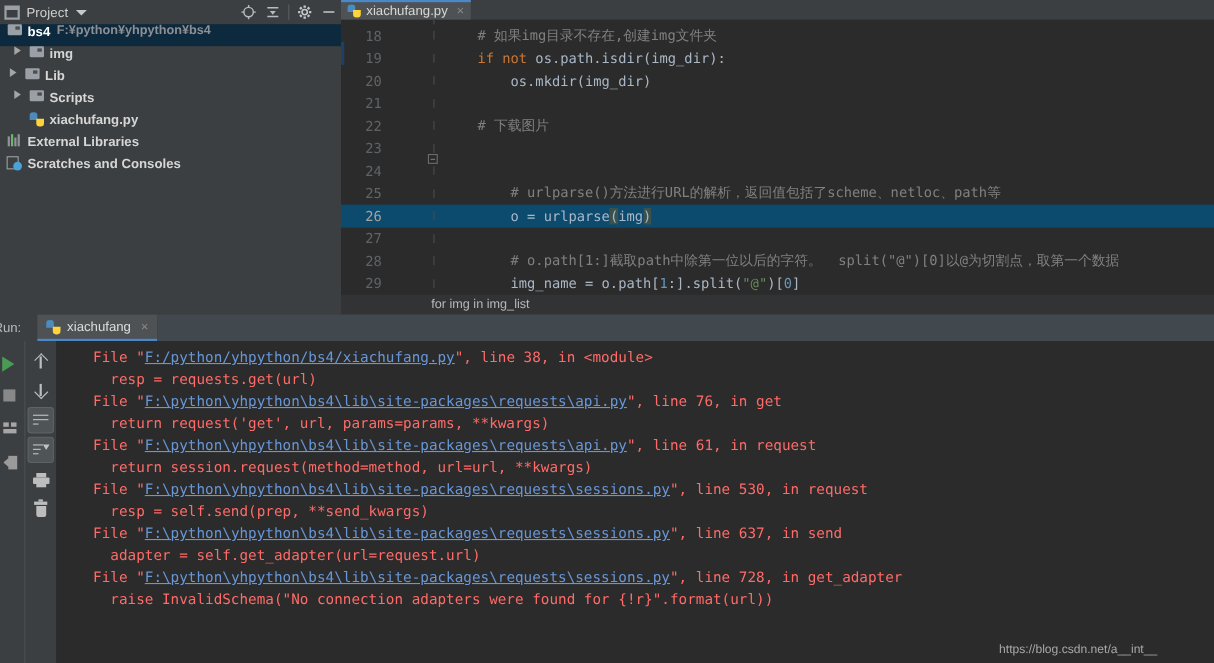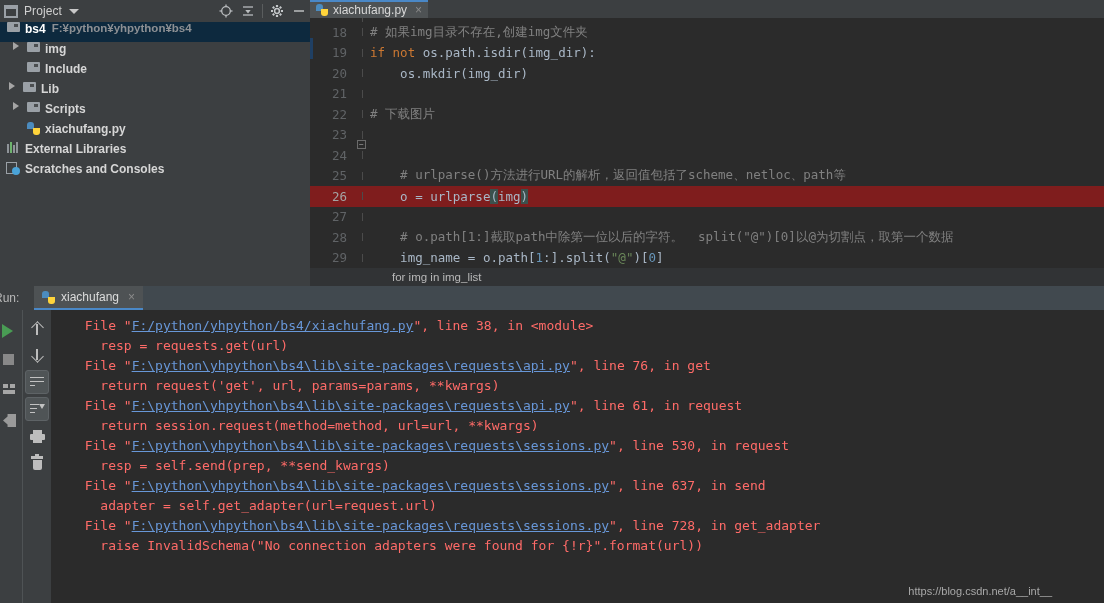--- a/index.html
+++ b/index.html
@@ -93,24 +93,24 @@
   .etab{
     height:18px;display:flex;align-items:center;padding:0 6px 0 6px;
     background:#4e5254;border-top:2px solid #4a88c7;box-sizing:border-box;font-size:12px;color:#d8d8d8;
   }
   .etab .py-ic{width:12px;height:12px;margin-right:5px;}
   .etab .tab-close{margin-left:8px;color:#8a8a8a;font-size:12px;line-height:12px;}
 
   #code-area{position:relative;height:250px;background:#2b2b2b;overflow:hidden;}
   .code-line{
     height:20.5px;display:flex;align-items:center;white-space:pre;
-    font-family:"DejaVu Sans Mono", monospace;font-size:12.5px;
+    font-family:"DejaVu Sans Mono", monospace;font-size:12.5px;gap:32px;
   }
   .code-line.first{height:4px;overflow:hidden;}
-  .code-line.hl{background:#7f1d1d;}
+  .code-line.hl{background:#0c4a6e;}
   .gutter{
     width:46px;flex:0 0 46px;text-align:right;padding-right:9px;box-sizing:border-box;
     color:#606366;font-family:"DejaVu Sans Mono", monospace;font-size:12.5px;
   }
   .gutter.cur{color:#a4a3a3;}
   .foldcol{width:14px;flex:0 0 14px;position:relative;}
   .foldcol .bar{position:absolute;left:6px;top:-4px;bottom:-4px;width:1px;background:#4b4b4b;}
   .foldcol .fold{
     position:absolute;left:1px;top:5px;width:9px;height:9px;border:1px solid #6b6b6b;
     box-sizing:border-box;color:#9a9a9a;font-size:8px;line-height:7px;text-align:center;
@@ -270,27 +270,20 @@
         </div>
         <div class="tree-row" style="padding-left: 8px;">
           <span class="arrow">
             <i></i>
           </span>
           <span class="ic">
             <span class="folder-ic"></span>
           </span>
           <span class="lbl">img</span>
         </div>
-        <div class="tree-row" style="padding-left: 8px;">
-          <span class="arrow"></span>
-          <span class="ic">
-            <span class="folder-ic"></span>
-          </span>
-          <span class="lbl">Include</span>
-        </div>
         <div class="tree-row" style="padding-left: 4px;">
           <span class="arrow">
             <i></i>
           </span>
           <span class="ic">
             <span class="folder-ic"></span>
           </span>
           <span class="lbl">Lib</span>
         </div>
         <div class="tree-row" style="padding-left: 8px;">

